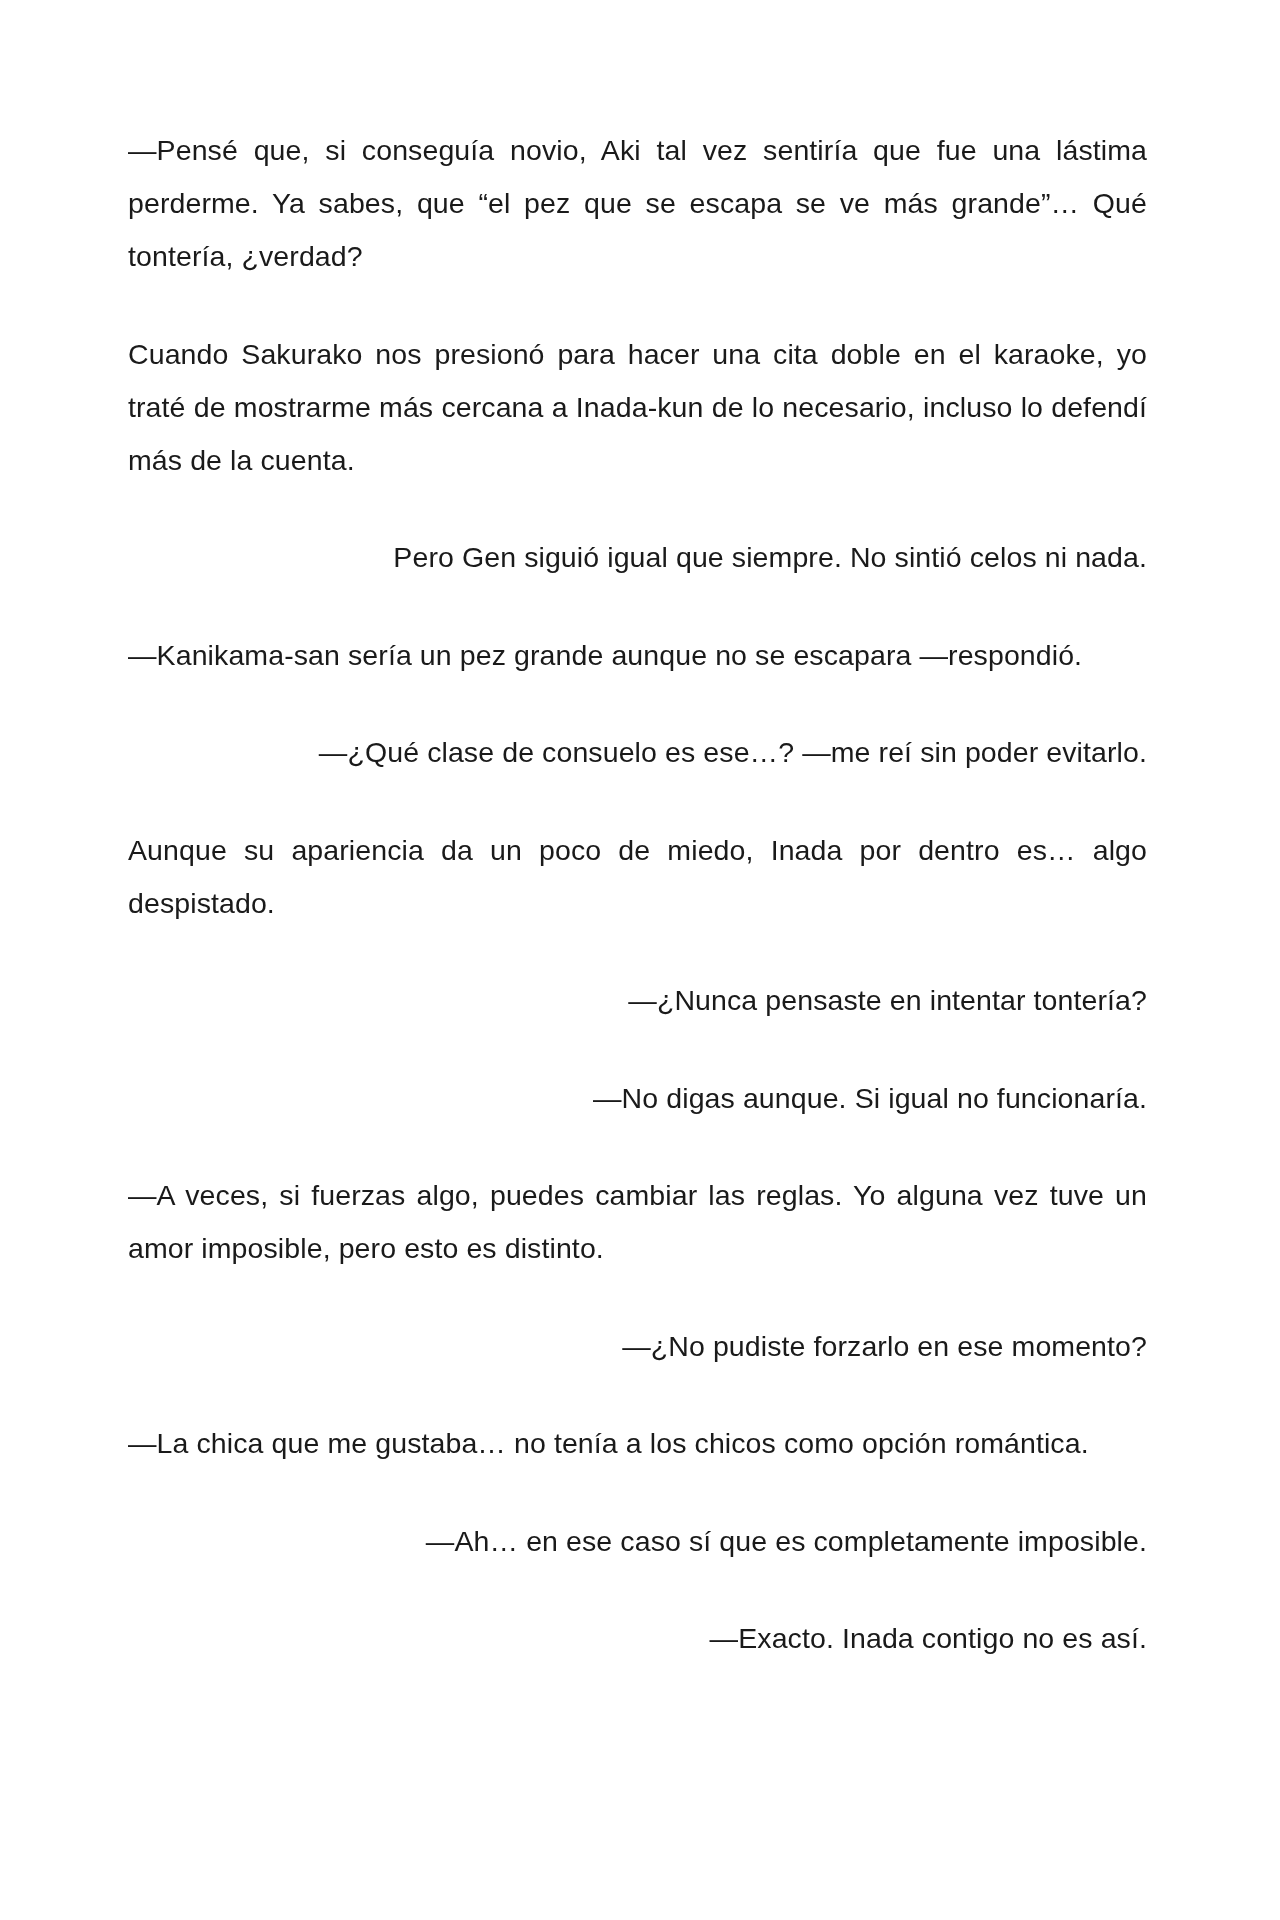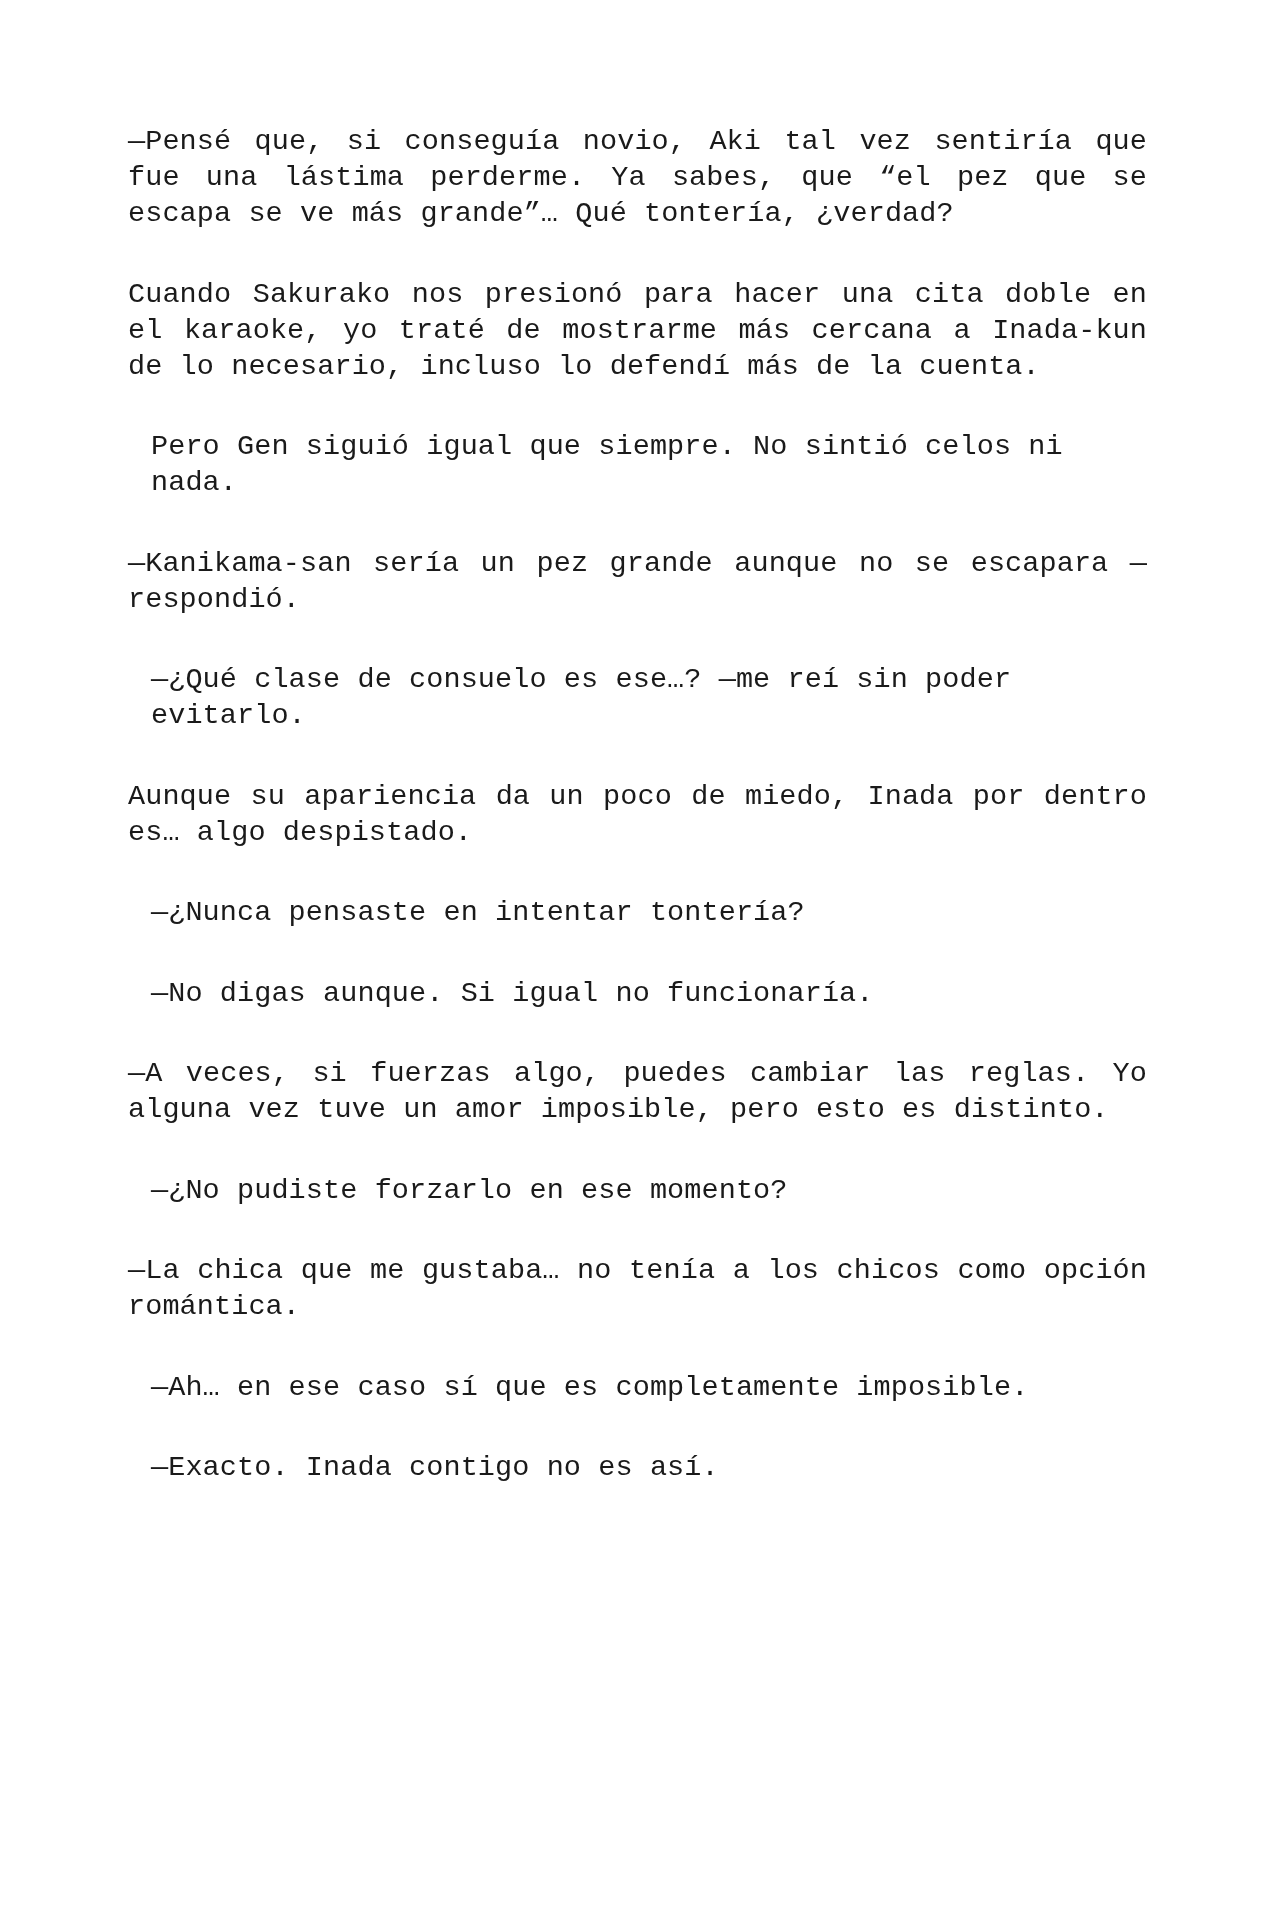--- a/index.html
+++ b/index.html
@@ -14,29 +14,29 @@
       position: relative;
     }
     .page {
       position: absolute;
       left: 128px;
       top: 124px;
       width: 1019px;
     }
     .para {
       margin: 0 0 44.5px 0;
-      font-family: Liberation Mono, monospace;
+      font-family: Liberation Sans, sans-serif;
       font-size: 28.5px;
-      line-height: 36px;
+      line-height: 53px;
       color: #1a1a1a;
       text-align: justify;
       letter-spacing: 0.1px;
     }
     .para.short {
-      text-align: left;
+      text-align: right;
       margin-left: 23px;
     }
   </style>
 </head>
 <body>
 
 <div class="page">
   <p class="para">—Pensé que, si conseguía novio, Aki tal vez sentiría que fue una lástima perderme. Ya sabes, que “el pez que se escapa se ve más grande”… Qué tontería, ¿verdad?</p>
   <p class="para">Cuando Sakurako nos presionó para hacer una cita doble en el karaoke, yo traté de mostrarme más cercana a Inada-kun de lo necesario, incluso lo defendí más de la cuenta.</p>
   <p class="para short">Pero Gen siguió igual que siempre. No sintió celos ni nada.</p>

